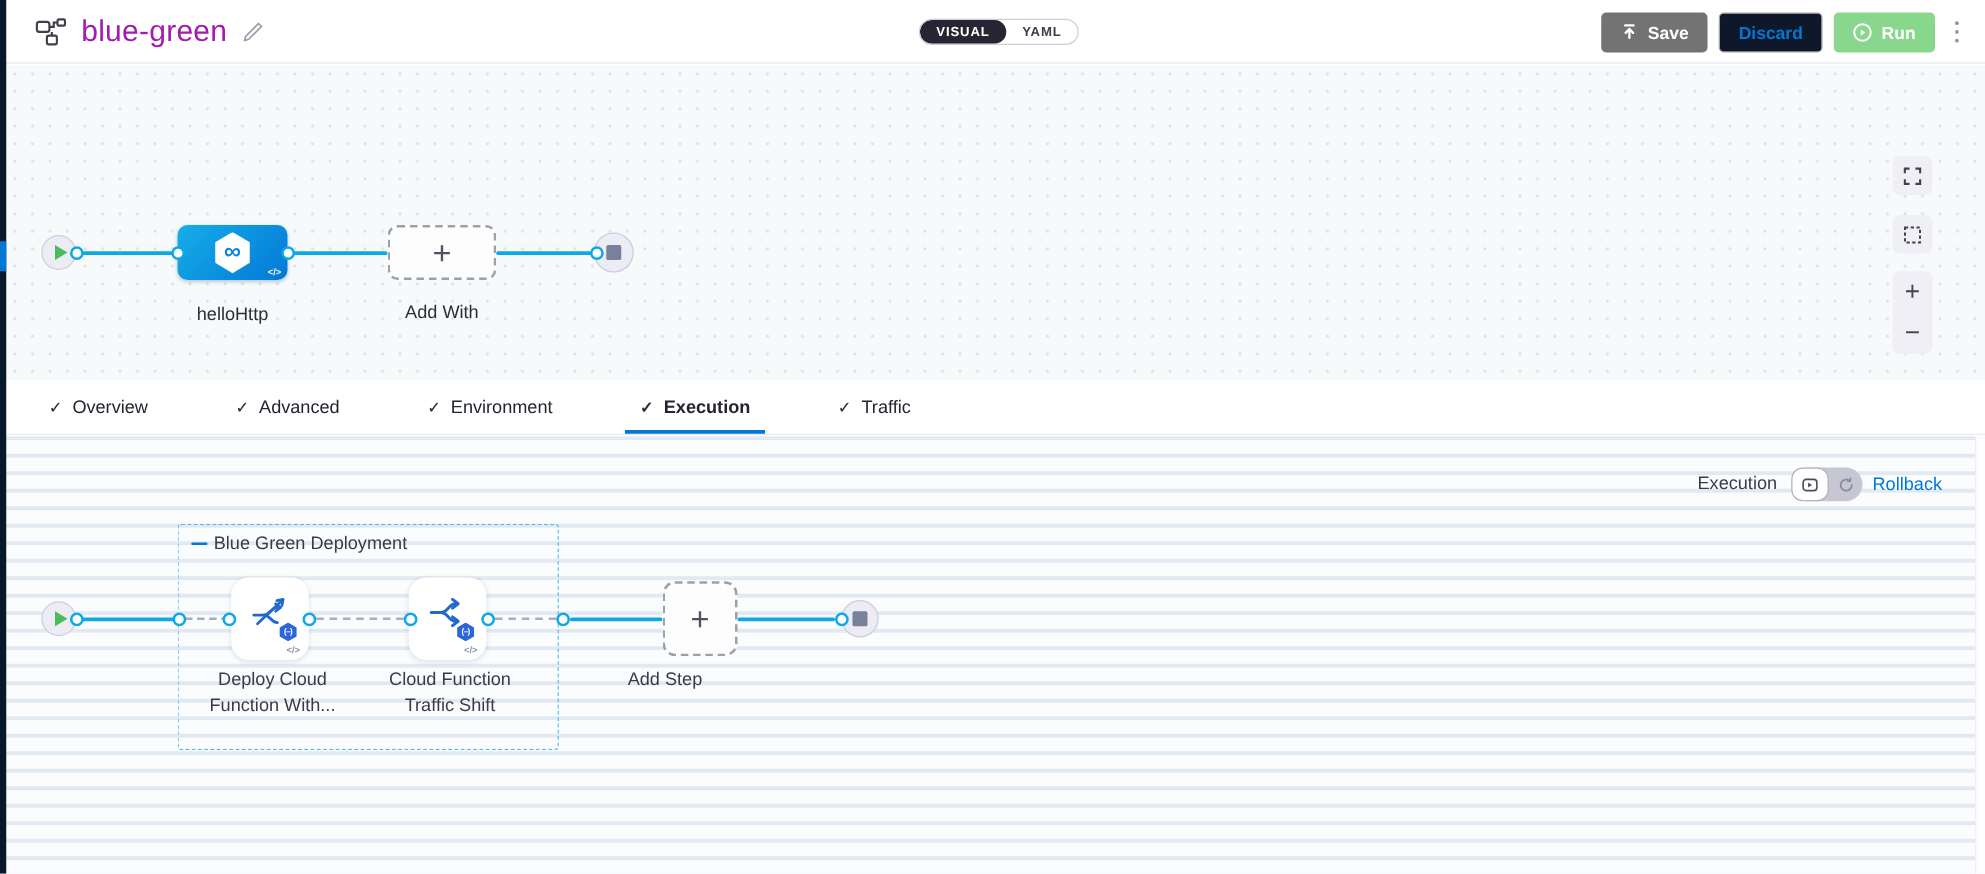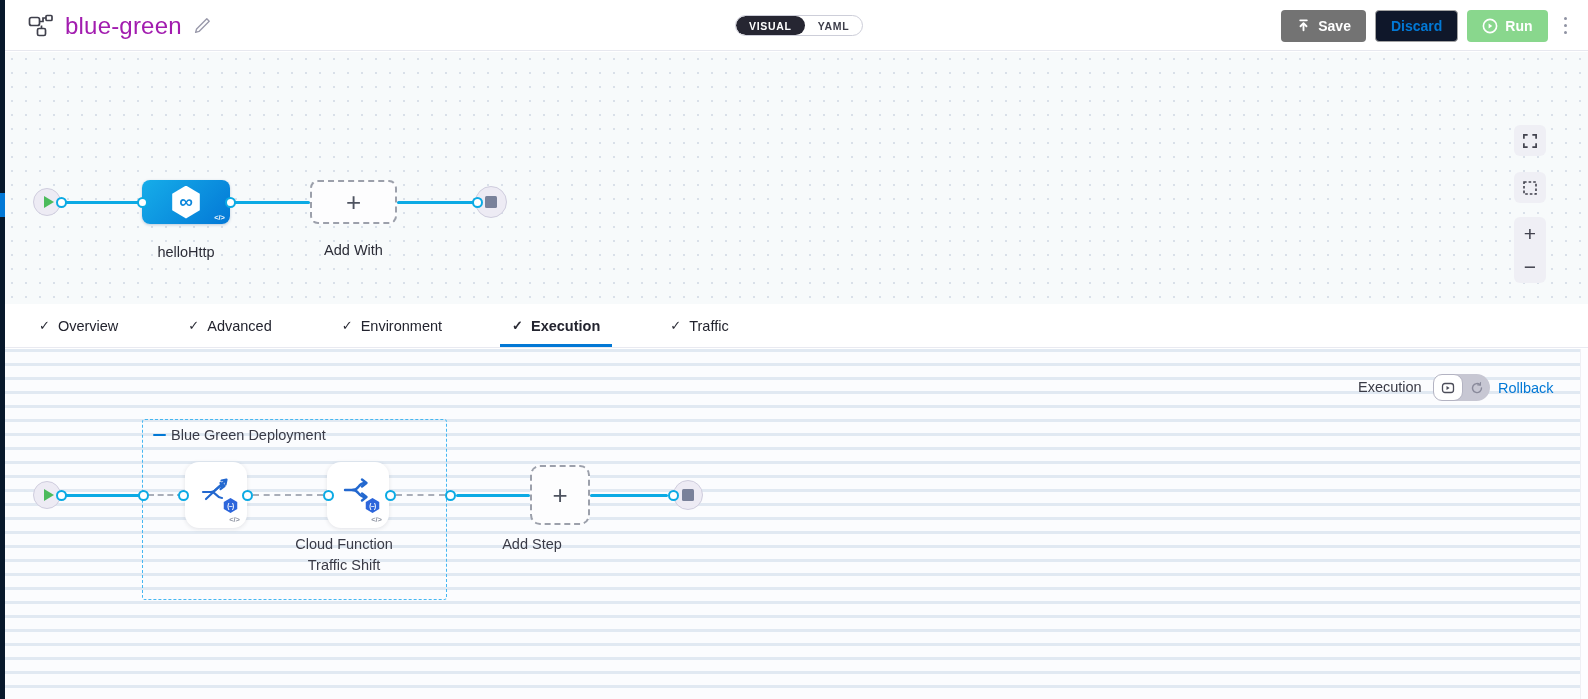--- a/index.html
+++ b/index.html
@@ -332,16 +332,17 @@
     <span class="plus">+</span>
   </div>
   <div class="step-label" style="left:464px;">Add Step</div>
 
   <div class="sline" style="left:585px; top:145px; width:78px;"></div>
   <div class="cdot" style="left:663px; top:141px;"></div>
   <div class="node-circle" style="left:668px; top:131px; width:30px; height:30px;">
     <span class="stop-sq"></span>
   </div>
 
-  <div class="step-label" style="left:276px;">Cloud Function Traffic Shift</div>
+  <div class="step-label" style="left:150px;">Deploy Cloud Function With...</div>
+  <div class="step-label" style="left:292px;">Cloud Function Traffic Shift</div>
 
   <div class="scroll-strip"></div>
 </section>
 
 </body></html>

